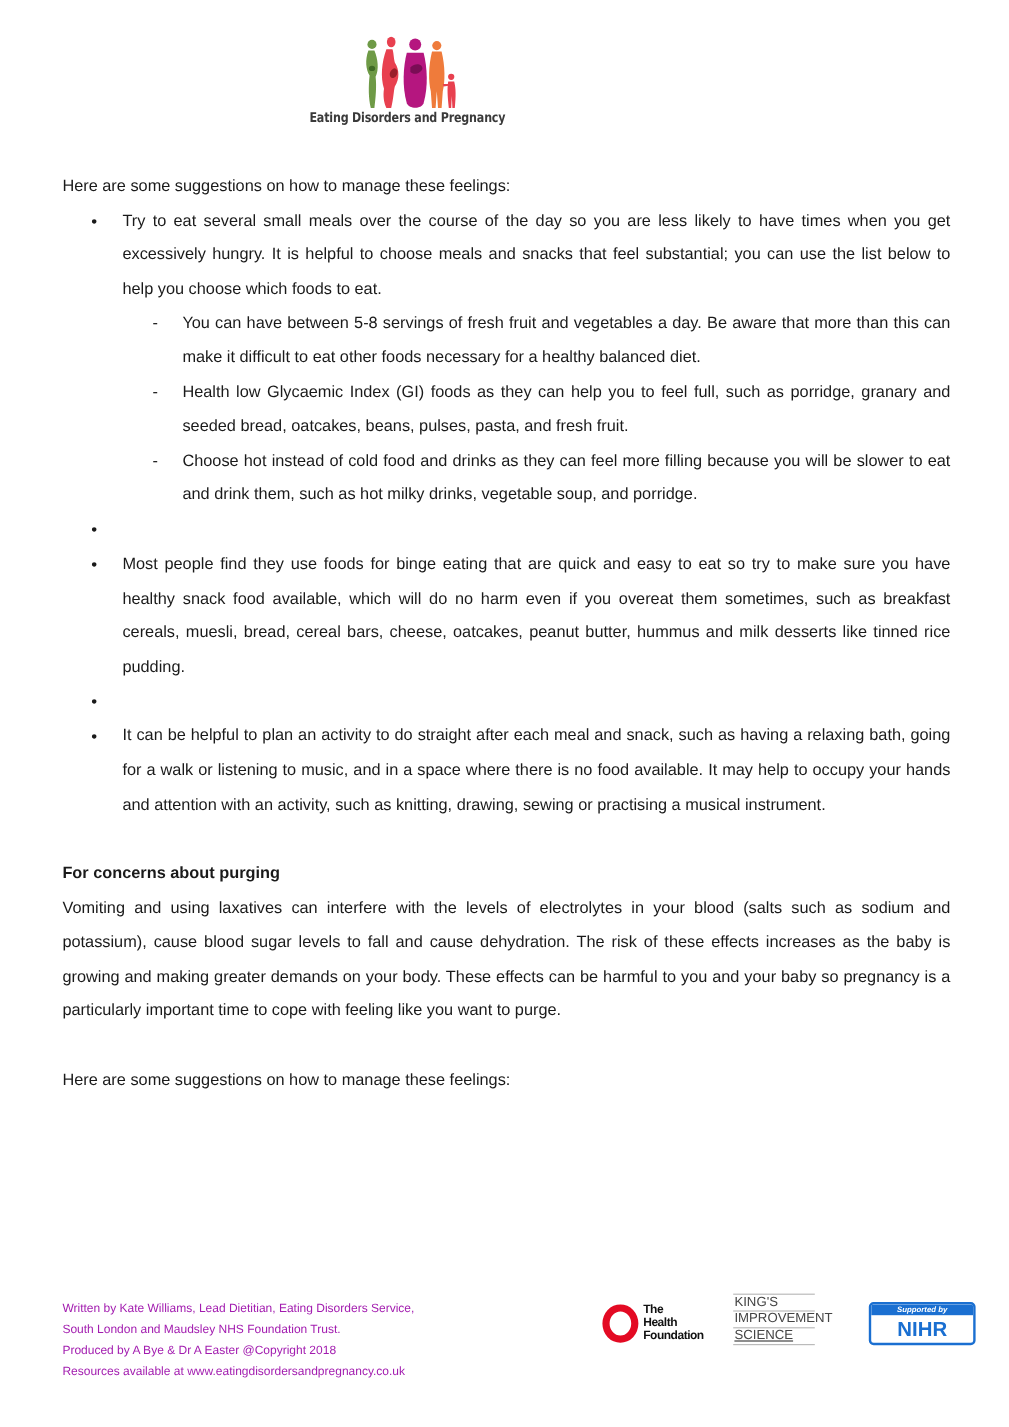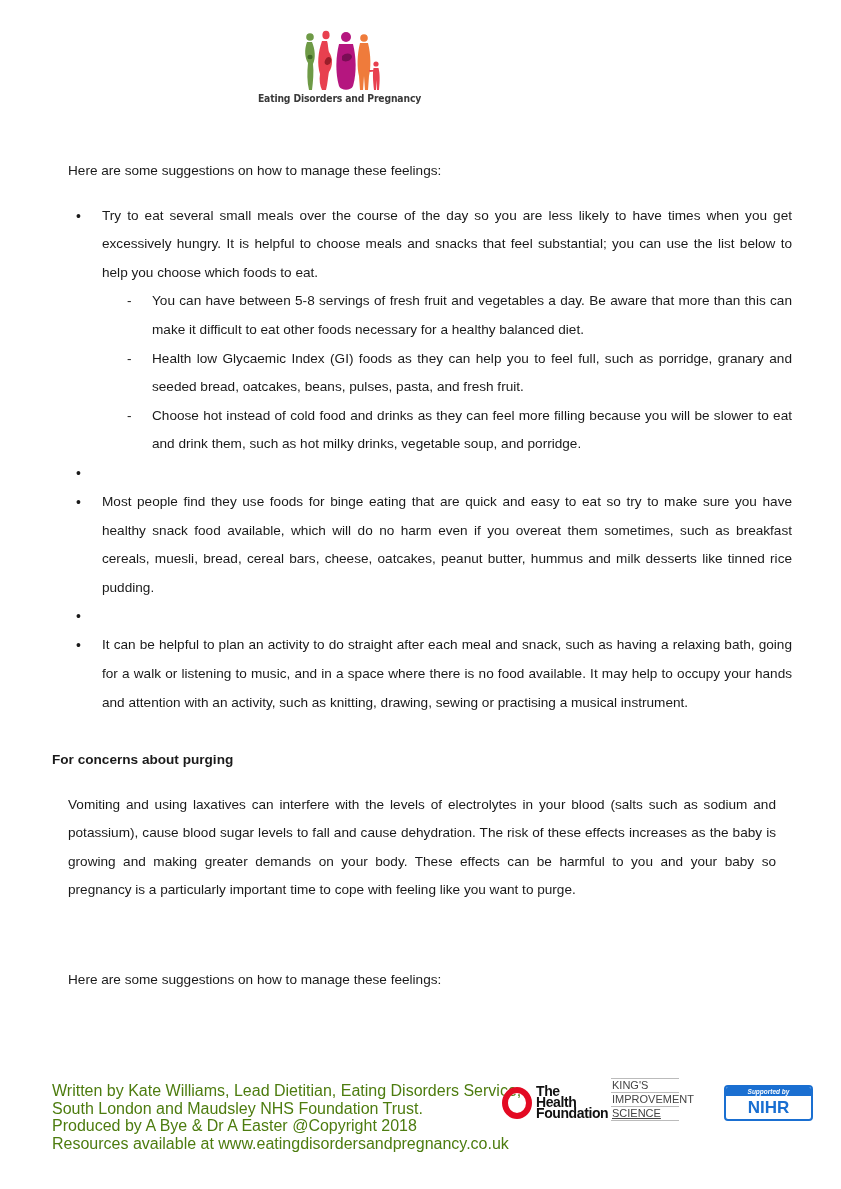--- a/index.html
+++ b/index.html
@@ -10,39 +10,39 @@
       font-size: 13.6px;
     }
     .logo { position: absolute; left: 0; width: 679px; top: 30px; text-align: center; }
     .logo svg { display: block; margin: 0 auto; }
     .logo-text {
       font-family: "DejaVu Sans", sans-serif; font-weight: bold; font-size: 11.3px;
       color: #3a3a3a; letter-spacing: -0.2px; margin-top: 0px;
       transform: scaleX(0.82); transform-origin: center;
     }
     .content { position: absolute; left: 52px; top: 141px; width: 740px; }
-    p { margin: 16px; line-height: 28.6px; }
+    p { margin: 0; line-height: 28.6px; }
     .just { text-align: justify; }
     ul.bullets { list-style: none; margin: 0; padding: 0; }
     ul.bullets > li { position: relative; padding-left: 50px; line-height: 28.6px; text-align: justify; }
     ul.bullets > li::before {
       content: "\2022"; position: absolute; left: 24px; top: 0; font-size: 14px;
     }
     ul.dashes { list-style: none; margin: 0; padding: 0; }
     ul.dashes > li { position: relative; padding-left: 50px; line-height: 28.6px; text-align: justify; }
     .dash { position: absolute; left: 25px; top: 0; }
     .gap { height: 29px; }
     .heading { font-weight: bold; line-height: 28.6px; }
     .footer-text {
-      position: absolute; left: 52px; top: 1082px; font-size: 16px; line-height: 17.6px; color: #4d7c0f;
+      position: absolute; left: 52px; top: 1082px; font-size: 10px; line-height: 17.6px; color: #a21caf;
     }
     .footer-logos { position: absolute; left: 500px; top: 1076px; width: 300px; height: 52px; }
     .hf { position: absolute; left: 2px; top: 10px; display: flex; align-items: center; }
     .hf-ring { width: 24px; height: 24px; border-radius: 50%; border: 6px solid #e30a23; box-sizing: border-box; width: 30px; height: 32px; }
-    .hf-text { margin-left: 4px; font-weight: bold; font-size: 14px; line-height: 11px; color: #111; letter-spacing: -0.4px; }
+    .hf-text { margin-left: 4px; font-weight: bold; font-size: 10px; line-height: 11px; color: #111; letter-spacing: -0.4px; }
     .kis { position: absolute; left: 111px; top: 2px; width: 68px; font-size: 11px; line-height: 13px; color: #444; }
     .kis div { border-top: 1px solid #bbb; padding-left: 1px; }
     .kis div:last-child { border-bottom: 1px solid #bbb; text-decoration: underline; }
     .nihr {
       position: absolute; left: 224px; top: 9px; width: 89px; height: 36px; border: 2px solid #1a6fd1; border-radius: 4px;
       box-sizing: border-box; overflow: hidden; text-align: center;
     }
     .nihr-top { background: #1a6fd1; color: #fff; font-size: 6.5px; font-style: italic; font-weight: bold; line-height: 9px; }
     .nihr-main { color: #1a6fd1; font-weight: bold; font-size: 17px; line-height: 24px; }
   </style>

